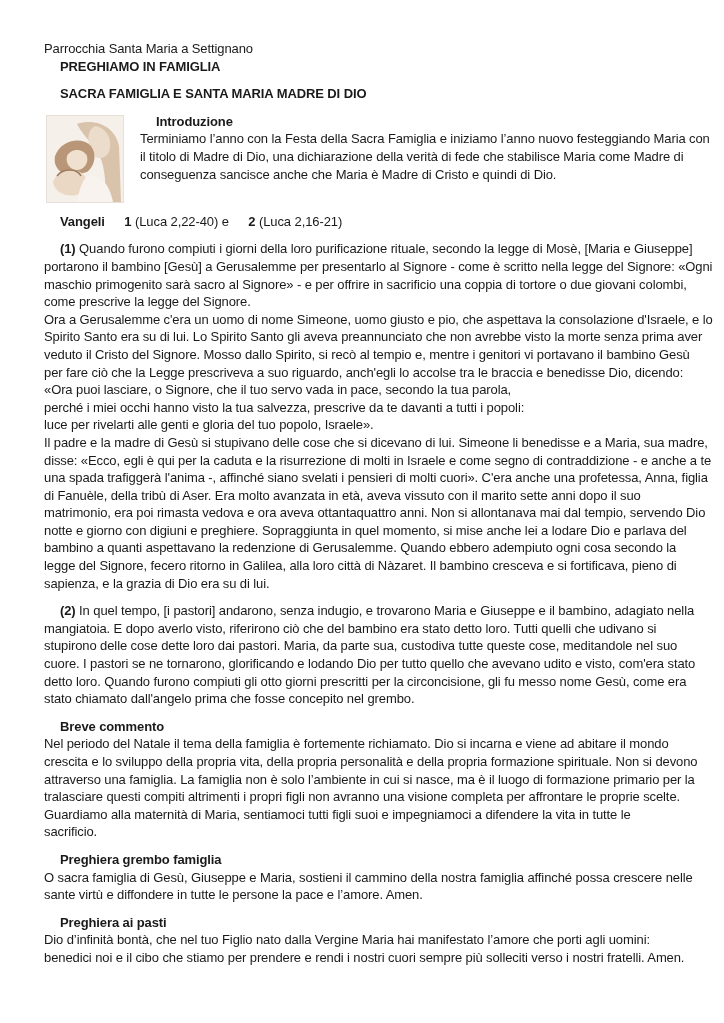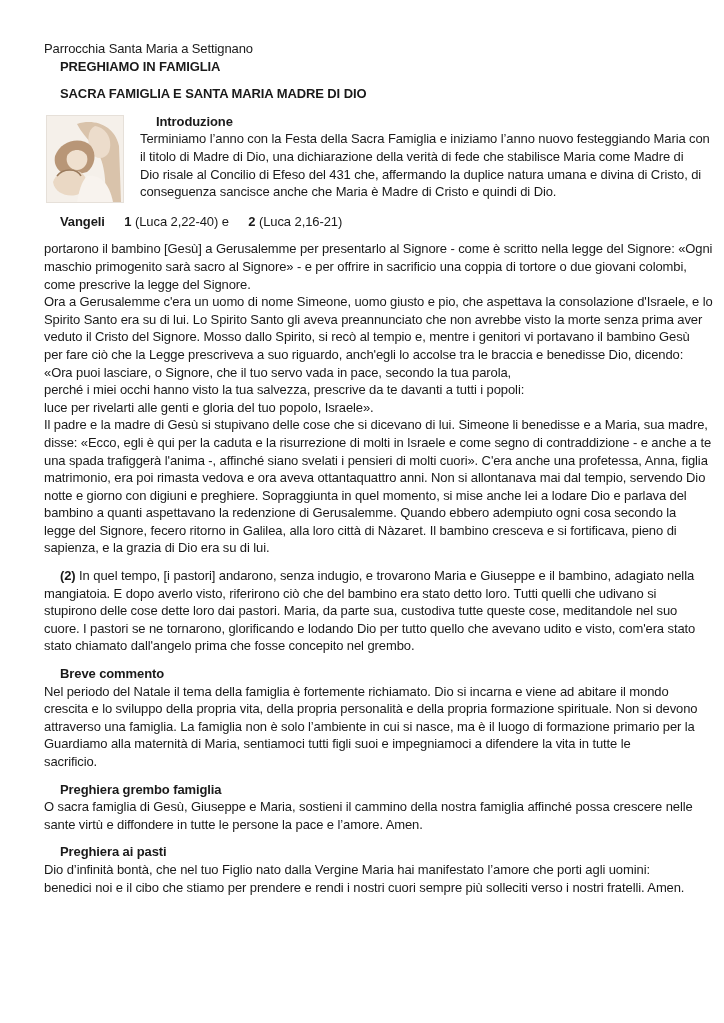--- a/index.html
+++ b/index.html
@@ -41,65 +41,68 @@
         <path d="M20 40 C24 32 36 32 40 40 C42 48 36 54 30 54 C24 54 18 48 20 40 Z" fill="#efe0cf"></path>
         <path d="M6 66 C10 54 26 50 36 58 C42 64 40 74 32 78 C22 82 8 78 6 66 Z" fill="#ead8c4"></path>
         <path d="M10 60 C16 52 30 52 34 60" stroke="#9a7a5c" stroke-width="1.5" fill="none"></path>
         <path d="M40 60 C52 58 62 66 66 86 L30 86 C32 76 34 66 40 60 Z" fill="#f8f3ee"></path>
       </svg>
     </div>
     <div class="intro-text">
       <div class="line b">Introduzione</div>
       <div class="line">Terminiamo l’anno con la Festa della Sacra Famiglia e iniziamo l’anno nuovo festeggiando Maria  con</div>
       <div class="line">il titolo di Madre di Dio, una dichiarazione della verità di fede che stabilisce Maria come Madre di</div>
-      <div class="line">Dio risale al Concilio di Efeso del 431 che, affermando la duplice natura umana e divina di Cristo, di</div>
       <div class="line">conseguenza sancisce anche che Maria è Madre di Cristo e quindi di Dio.</div>
     </div>
   </div>
   <div class="gap"></div>
 
   <div class="line"><span class="b">Vangeli</span> <span class="b">1</span><span> (Luca 2,22-40) e </span><span class="b">2</span><span> (Luca 2,16-21)</span></div>
   <div class="gap"></div>
 
   <div>
+    <div class="line"><span class="b">(1)</span><span> Quando furono compiuti i giorni della loro purificazione rituale, secondo la legge di Mosè, [Maria e Giuseppe]</span></div>
     <div class="line">portarono il bambino [Gesù] a Gerusalemme per presentarlo al Signore - come è scritto nella legge del Signore: «Ogni</div>
     <div class="line">maschio primogenito sarà sacro al Signore» - e per offrire in sacrificio una coppia di tortore o due giovani colombi,</div>
     <div class="line">come prescrive la legge del Signore.</div>
     <div class="line">Ora a Gerusalemme c'era un uomo di nome Simeone, uomo giusto e pio, che aspettava la consolazione d'Israele, e lo</div>
     <div class="line">Spirito Santo era su di lui. Lo Spirito Santo gli aveva preannunciato che non avrebbe visto la morte senza prima aver</div>
     <div class="line">veduto il Cristo del Signore. Mosso dallo Spirito, si recò al tempio e, mentre i genitori vi portavano il bambino Gesù</div>
     <div class="line">per fare ciò che la Legge prescriveva a suo riguardo, anch'egli lo accolse tra le braccia e benedisse Dio, dicendo:</div>
     <div class="line">«Ora puoi lasciare, o Signore, che il tuo servo vada in pace, secondo la tua parola,</div>
     <div class="line">perché i miei occhi hanno visto la tua salvezza,  prescrive da te davanti a tutti i popoli:</div>
     <div class="line">luce per rivelarti alle genti e gloria del tuo popolo, Israele».</div>
     <div class="line">Il padre e la madre di Gesù si stupivano delle cose che si dicevano di lui. Simeone li benedisse e a Maria, sua madre,</div>
     <div class="line">disse: «Ecco, egli è qui per la caduta e la risurrezione di molti in Israele e come segno di contraddizione - e anche a te</div>
     <div class="line">una spada trafiggerà l'anima -, affinché siano svelati i pensieri di molti cuori». C'era anche una profetessa, Anna, figlia</div>
+    <div class="line">di Fanuèle, della tribù di Aser. Era molto avanzata in età, aveva vissuto con il marito sette anni dopo il suo</div>
     <div class="line">matrimonio, era poi rimasta vedova e ora aveva ottantaquattro anni. Non si allontanava mai dal tempio, servendo Dio</div>
     <div class="line">notte e giorno con digiuni e preghiere. Sopraggiunta in quel momento, si mise anche lei a lodare Dio e parlava del</div>
     <div class="line">bambino a quanti aspettavano la redenzione di Gerusalemme.   Quando ebbero adempiuto ogni cosa secondo la</div>
     <div class="line">legge del Signore, fecero ritorno in Galilea, alla loro città di Nàzaret. Il bambino cresceva e si fortificava, pieno di</div>
     <div class="line">sapienza, e la grazia di Dio era su di lui.</div>
   </div>
   <div class="gap"></div>
 
   <div>
     <div class="line"><span class="b">(2)</span><span> In quel tempo, [i pastori] andarono, senza indugio, e trovarono Maria e Giuseppe e il bambino, adagiato nella</span></div>
     <div class="line">mangiatoia. E dopo averlo visto, riferirono ciò che del bambino era stato detto loro.  Tutti quelli che udivano si</div>
     <div class="line">stupirono delle cose dette loro dai pastori. Maria, da parte sua, custodiva tutte queste cose, meditandole nel suo</div>
     <div class="line">cuore.   I pastori se ne tornarono, glorificando e lodando Dio per tutto quello che avevano udito e visto, com'era stato</div>
+    <div class="line">detto loro. Quando furono compiuti gli otto giorni prescritti per la circoncisione, gli fu messo nome Gesù, come era</div>
     <div class="line">stato chiamato dall'angelo prima che fosse concepito nel grembo.</div>
   </div>
   <div class="gap"></div>
 
   <div>
     <div class="line b">Breve commento</div>
     <div class="line">Nel periodo del Natale il tema della famiglia è fortemente richiamato. Dio si incarna e viene ad abitare il mondo</div>
     <div class="line">crescita e lo sviluppo della propria vita, della propria personalità e della propria formazione spirituale. Non si devono</div>
     <div class="line">attraverso una famiglia. La famiglia non è solo l’ambiente in cui si nasce, ma è il luogo di formazione primario per la</div>
+    <div class="line">tralasciare questi compiti altrimenti i propri figli non avranno una visione completa per affrontare le proprie scelte.</div>
     <div class="line">Guardiamo alla maternità di Maria, sentiamoci tutti figli suoi e impegniamoci a difendere la vita in tutte le</div>
     <div class="line">sacrificio.</div>
   </div>
   <div class="gap"></div>
 
   <div>
     <div class="line b">Preghiera grembo famiglia</div>
     <div class="line">O sacra famiglia di Gesù, Giuseppe e Maria, sostieni il cammino della nostra famiglia affinché possa crescere nelle</div>
     <div class="line">sante virtù e diffondere in tutte le persone la pace e l’amore.  Amen.</div>
   </div>

